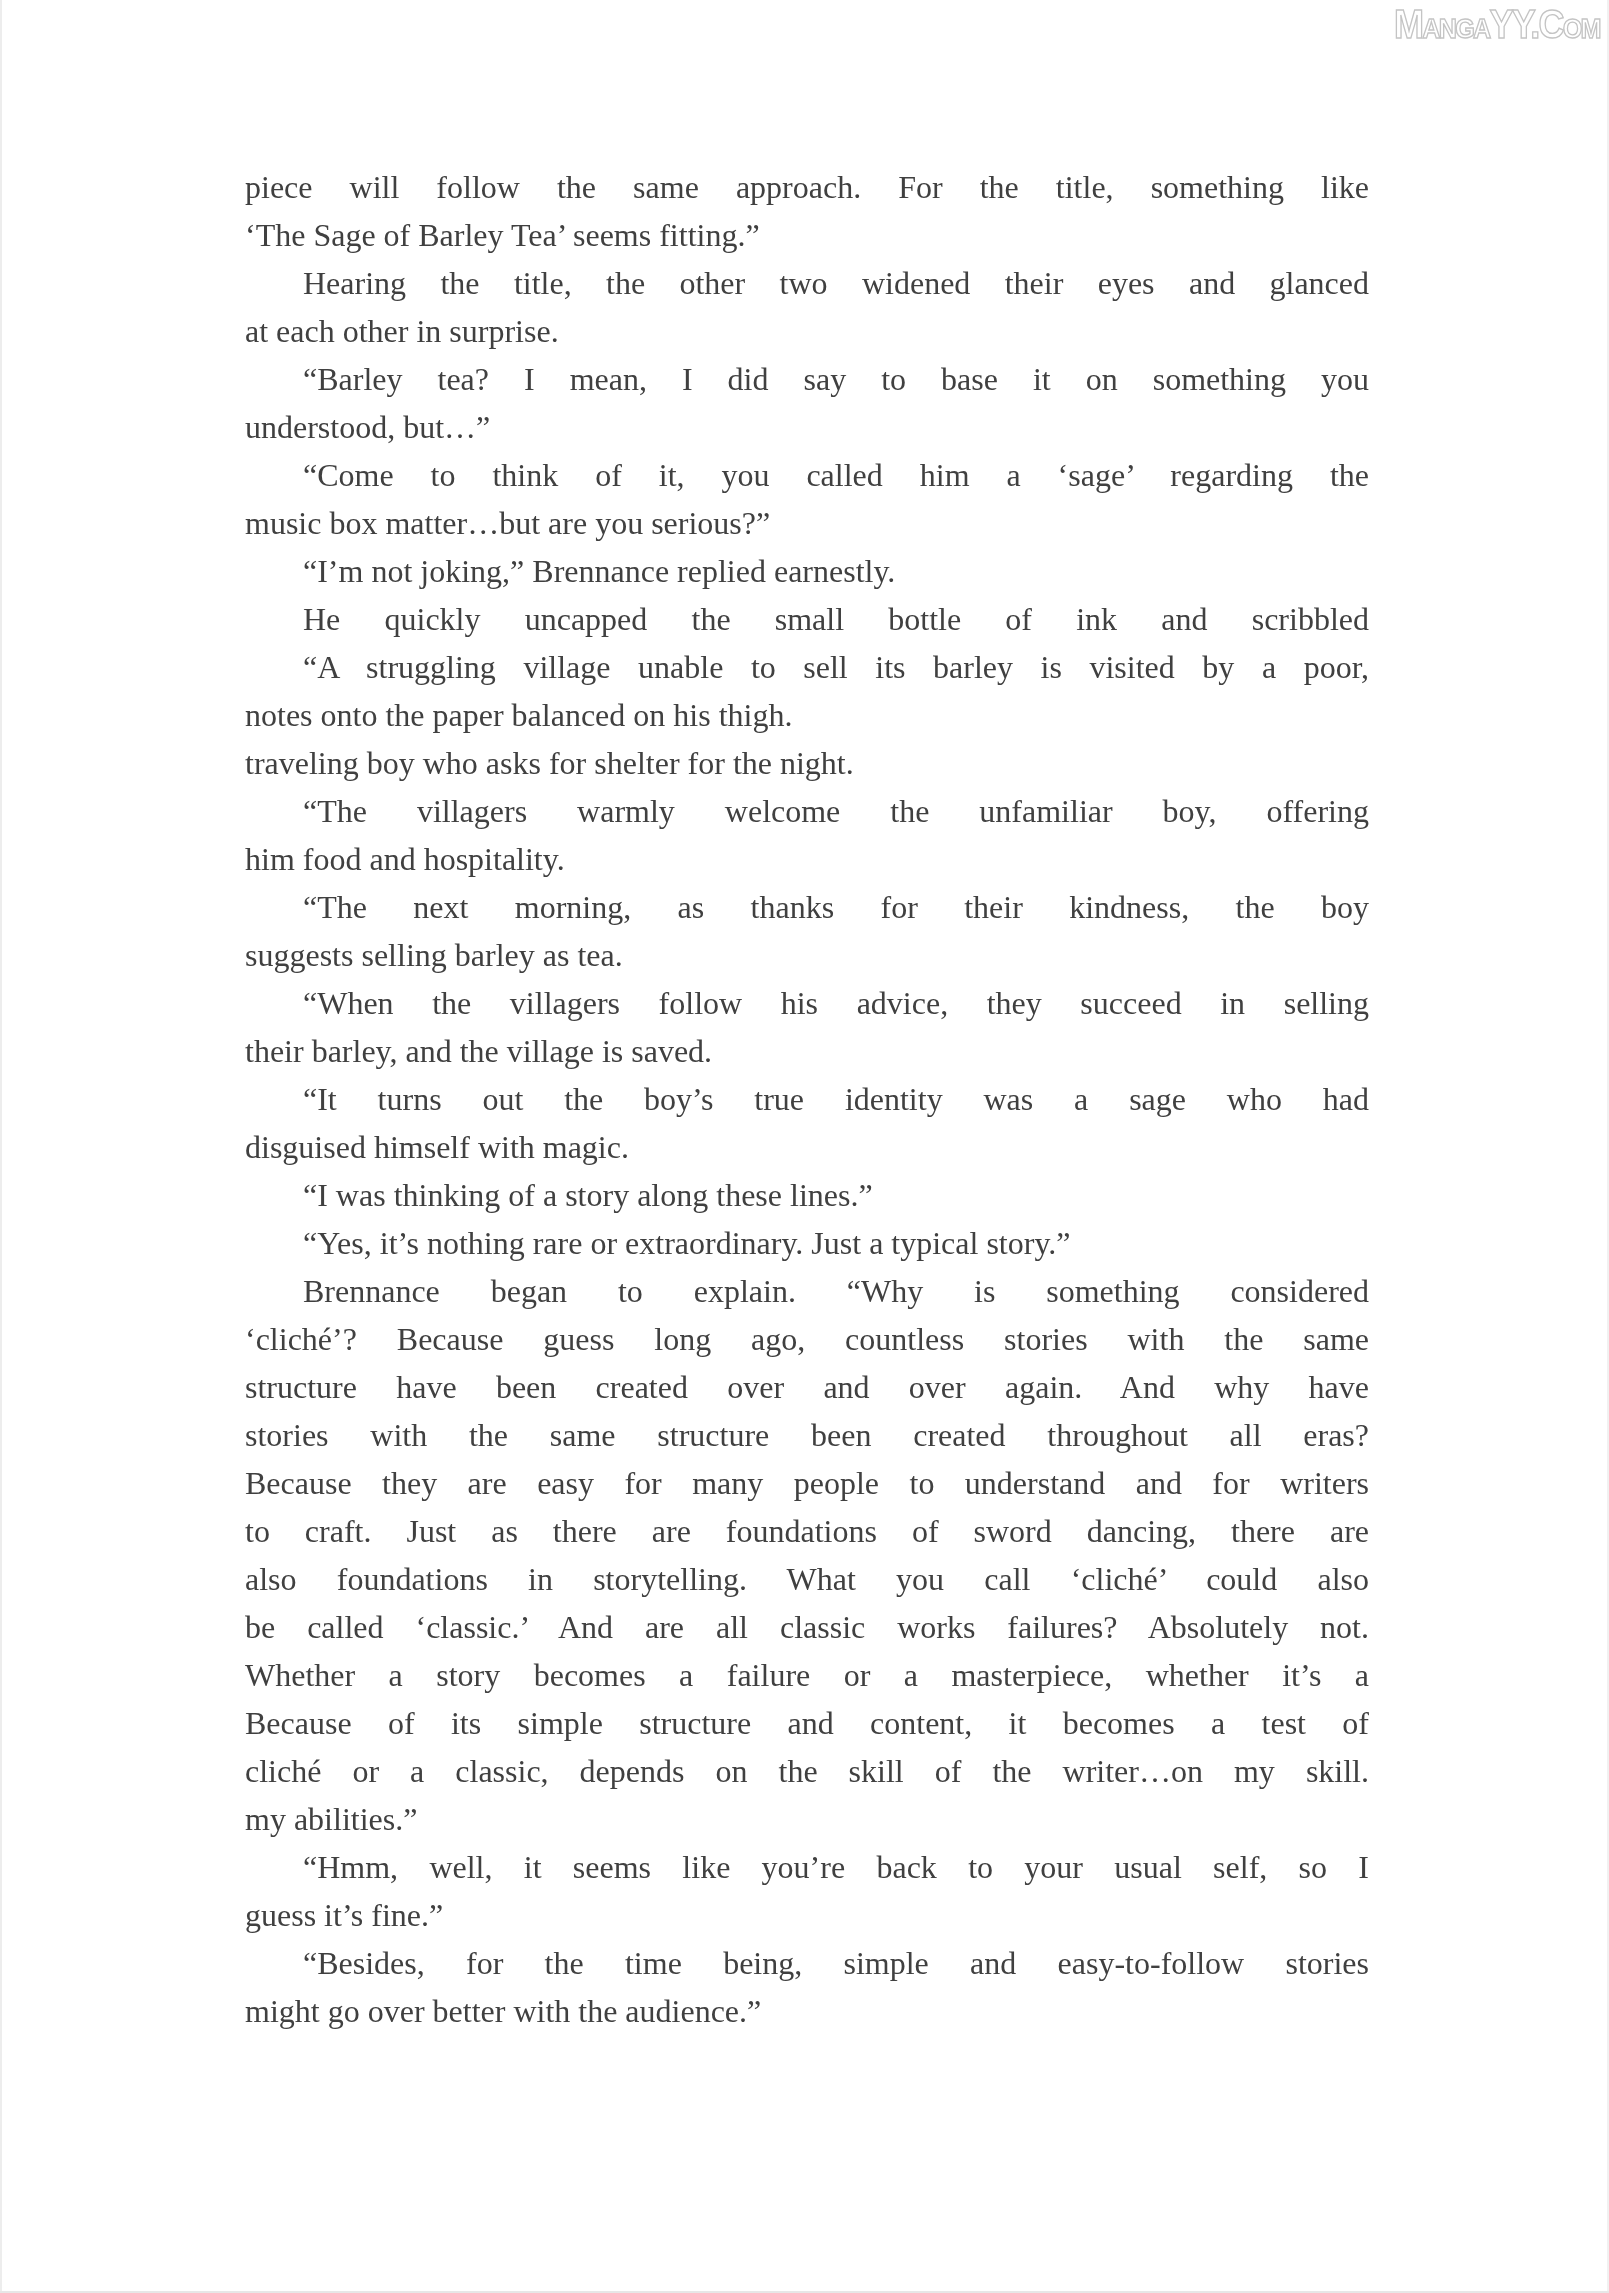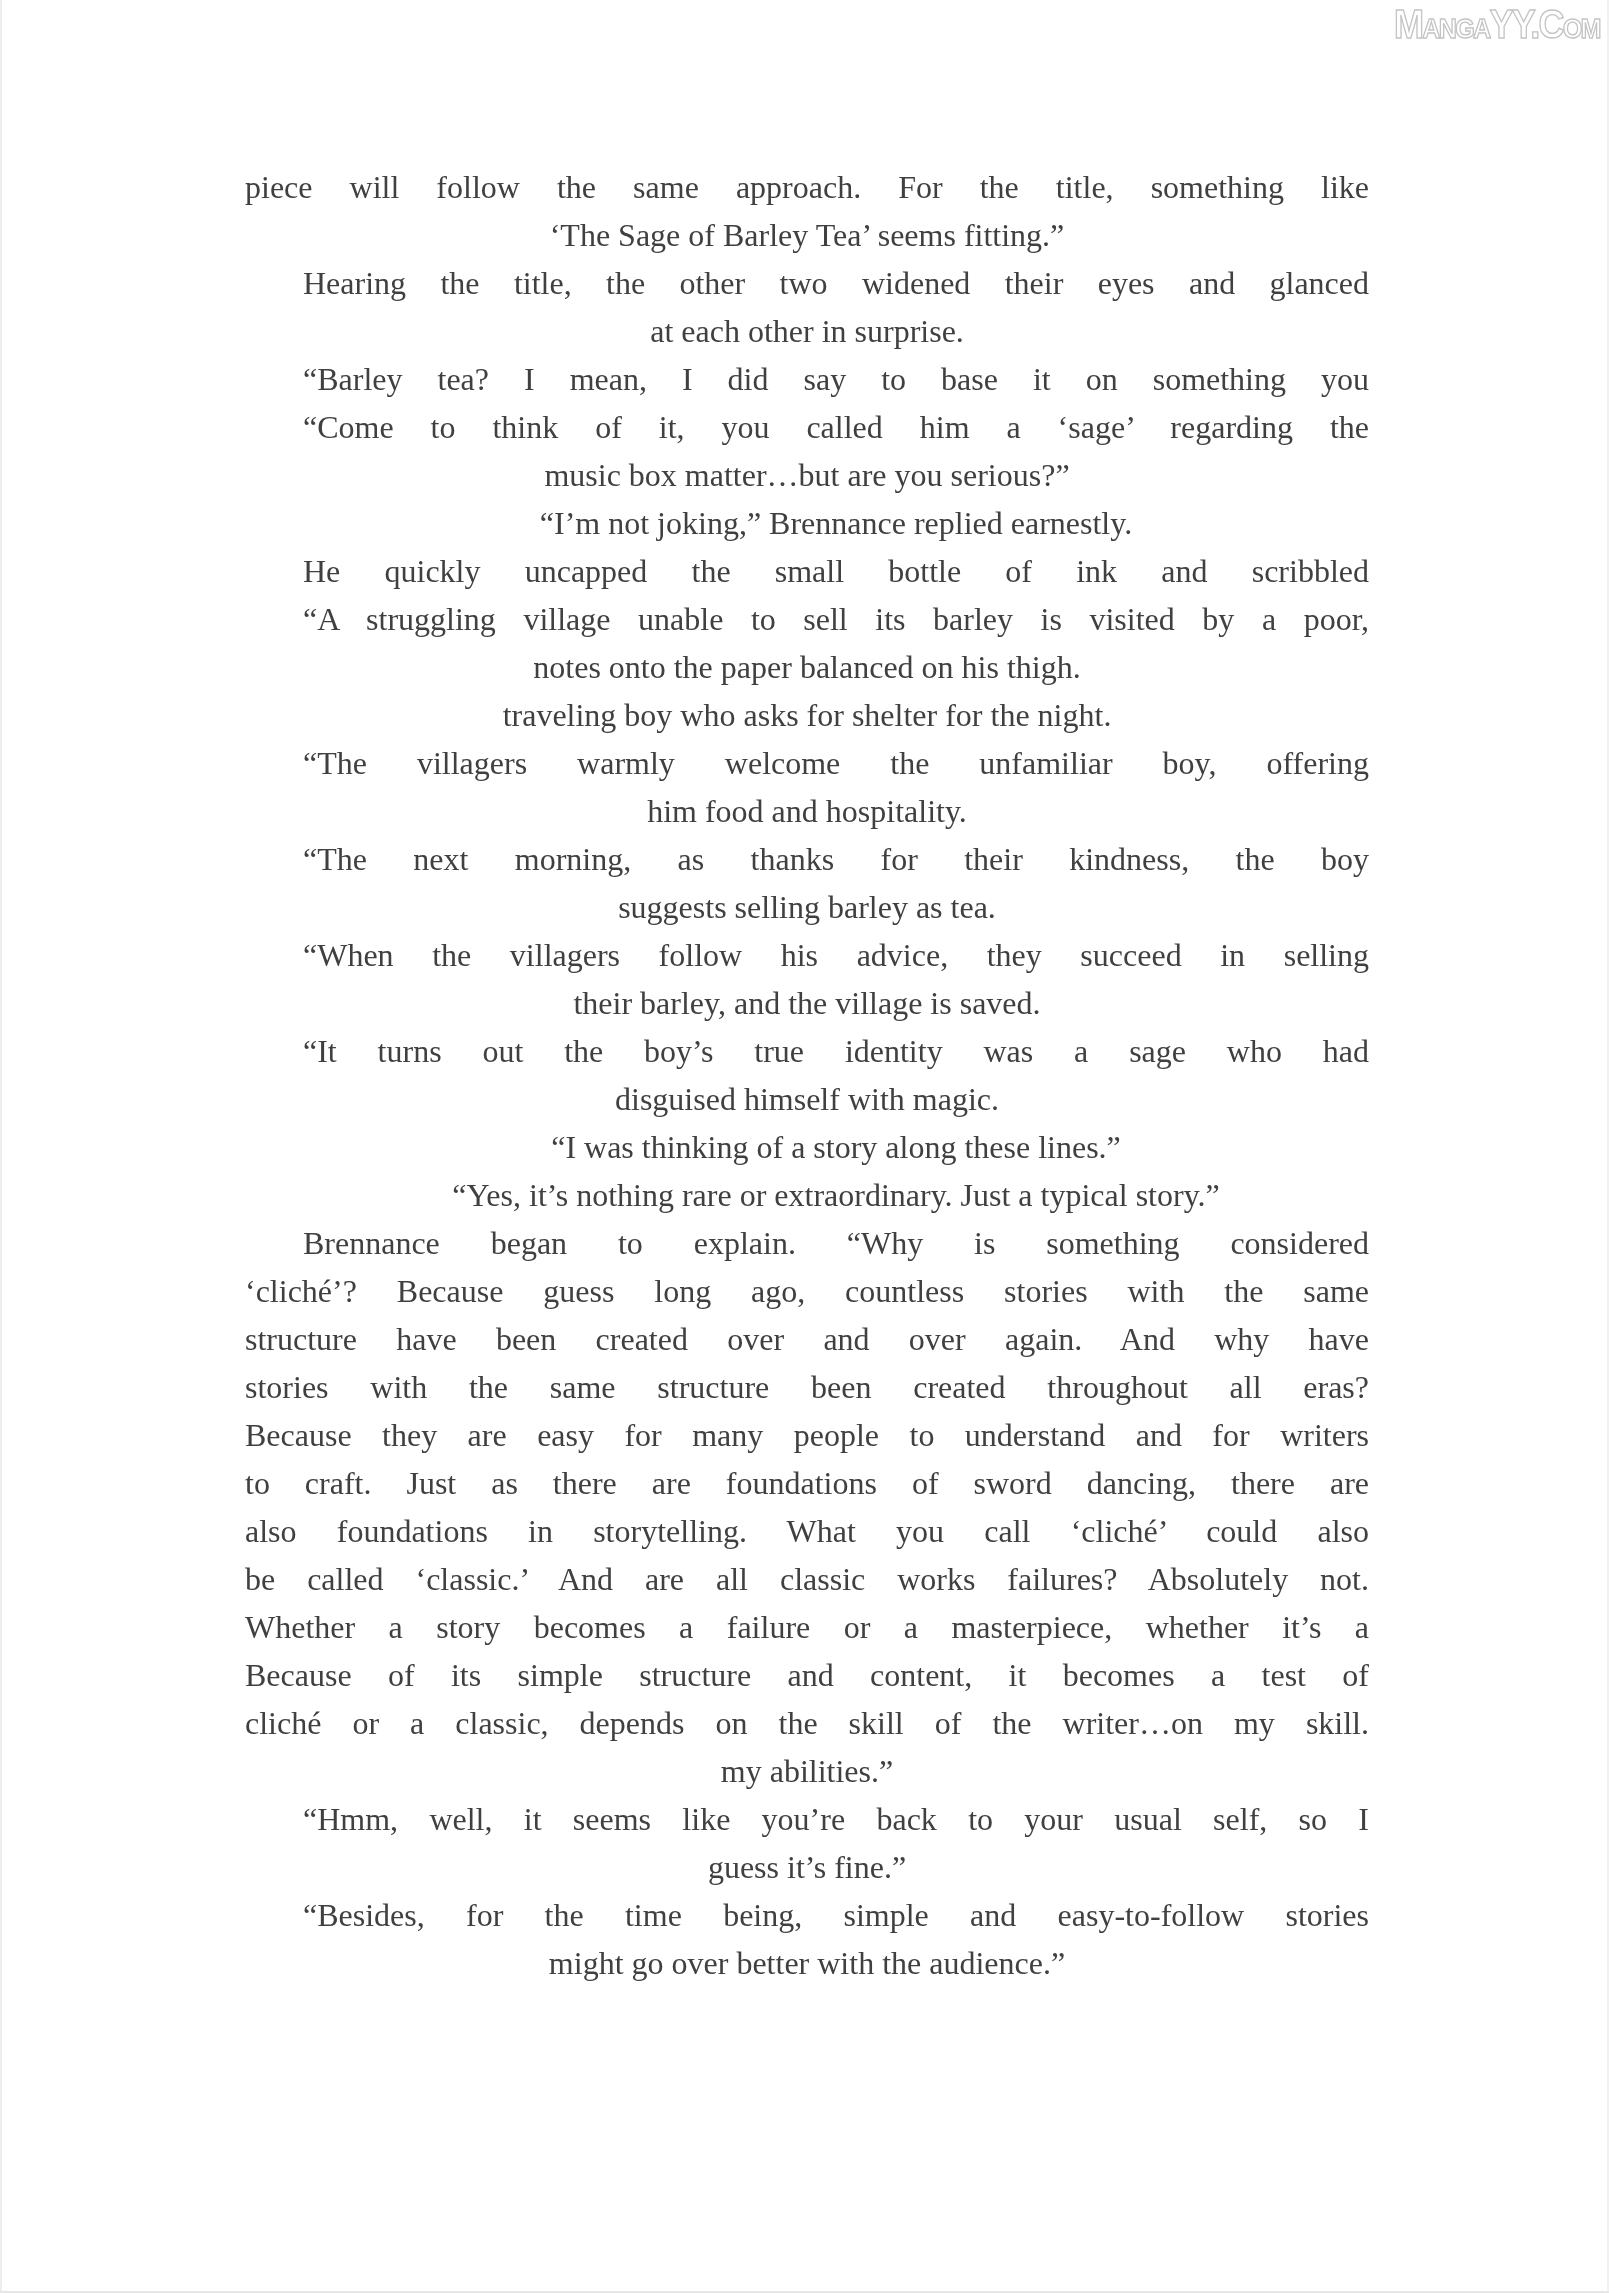--- a/index.html
+++ b/index.html
@@ -43,21 +43,21 @@
     position: absolute;
     left: 245px;
     top: 163px;
     width: 1124px;
     font-size: 32px;
     line-height: 48px;
     color: #404040;
   }
   .line {
     height: 48px;
-    text-align: center;
+    text-align: left;
     white-space: normal;
   }
   .line.just {
     text-align: justify;
     text-align-last: justify;
   }
   .line.indent {
     text-indent: 58px;
   }
 </style>
@@ -70,20 +70,21 @@
   <div class="edge-bottom"></div>
 
   <div class="watermark">MangaYY.Com</div>
 
   <div class="text-block">
       <div class="line just">piece will follow the same approach. For the title, something like</div>
       <div class="line">‘The Sage of Barley Tea’ seems fitting.”</div>
       <div class="line indent just">Hearing the title, the other two widened their eyes and glanced</div>
       <div class="line">at each other in surprise.</div>
       <div class="line indent just">“Barley tea? I mean, I did say to base it on something you</div>
+      <div class="line">understood, but…”</div>
       <div class="line indent just">“Come to think of it, you called him a ‘sage’ regarding the</div>
       <div class="line">music box matter…but are you serious?”</div>
       <div class="line indent">“I’m not joking,” Brennance replied earnestly.</div>
       <div class="line indent just">He quickly uncapped the small bottle of ink and scribbled</div>
       <div class="line indent just">“A struggling village unable to sell its barley is visited by a poor,</div>
       <div class="line">notes onto the paper balanced on his thigh.</div>
       <div class="line">traveling boy who asks for shelter for the night.</div>
       <div class="line indent just">“The villagers warmly welcome the unfamiliar boy, offering</div>
       <div class="line">him food and hospitality.</div>
       <div class="line indent just">“The next morning, as thanks for their kindness, the boy</div>

